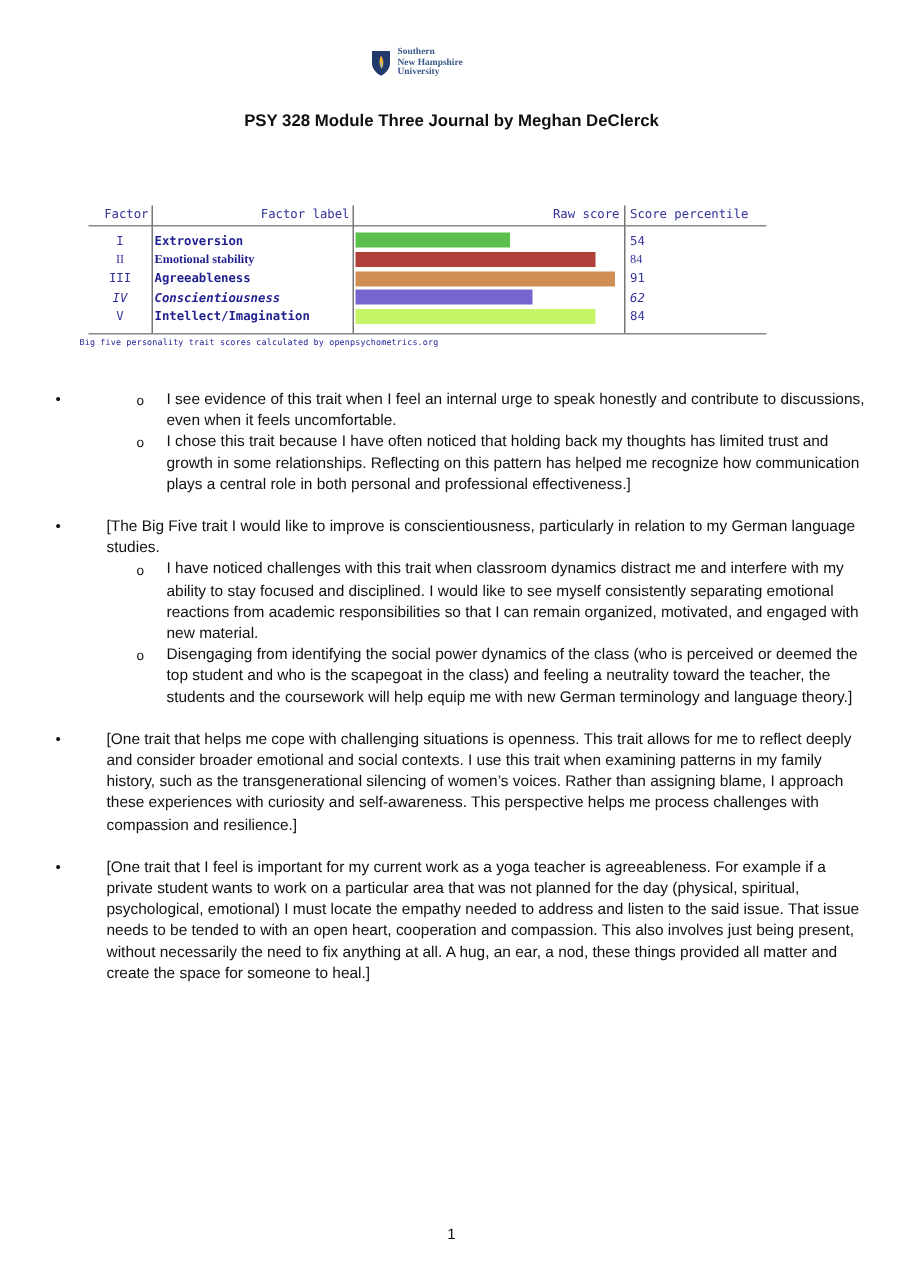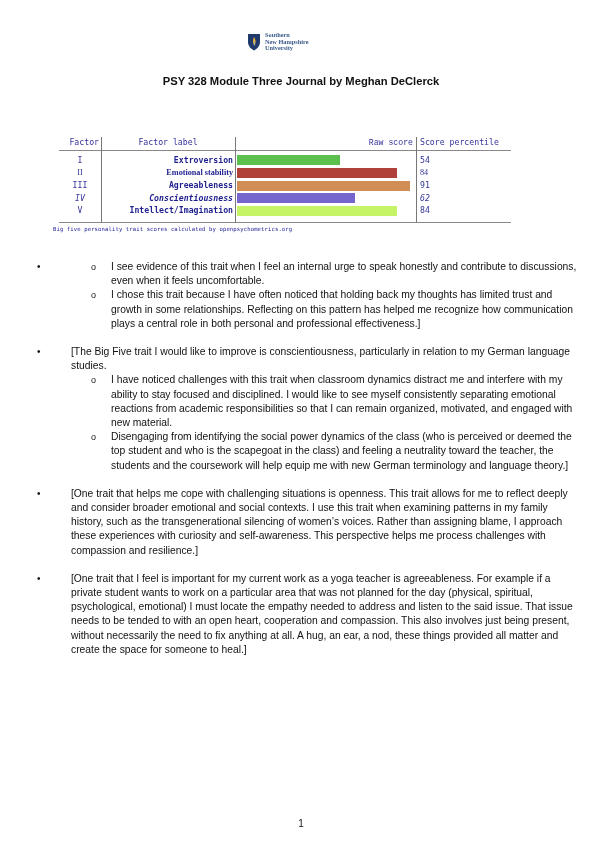--- a/index.html
+++ b/index.html
@@ -11,21 +11,21 @@
 
   .title { position: absolute; left: 0; width: 602px; top: 75px; text-align: center; font-size: 11.2px; font-weight: bold; color: #111; }
 
   
   .chart { position: absolute; left: 59px; top: 137px; width: 452px; font-family: "DejaVu Sans Mono", monospace; font-size: 8.2px; color: #22229a; }
   .chart .hdr { position: absolute; top: 0; height: 13px; line-height: 11px; color: #333399; }
   .chart .hline { position: absolute; left: 0; width: 452px; height: 1px; background: #888; }
   .chart .vline { position: absolute; width: 1px; background: #777; top: 0; height: 85px; }
   .chart .row { position: absolute; left: 0; width: 452px; height: 12.6px; }
   .chart .roman { position: absolute; left: 0; width: 42px; text-align: center; color: #333399; line-height: 12.6px; }
-  .chart .label { position: absolute; left: 44px; width: 130px; text-align: right; font-weight: bold; color: #1f1f8f; line-height: 12.6px; }
+  .chart .label { position: absolute; left: 44px; width: 130px; text-align: left; font-weight: bold; color: #1f1f8f; line-height: 12.6px; }
   .chart .bar { position: absolute; left: 178px; height: 10px; top: 1.4px; }
   .chart .pct { position: absolute; left: 361px; line-height: 12.6px; color: #333399; }
   .chart .caption { position: absolute; left: -6px; top: 89px; font-size: 5.6px; color: #22229a; white-space: nowrap; letter-spacing: 0.1px; }
 
   
   .content { position: absolute; left: 0; top: 260px; width: 602px; font-size: 10.3px; line-height: 14.2px; color: #111; }
   .bullet { position: relative; padding-left: 71px; padding-right: 20px; margin-bottom: 14px; }
   .bullet .dot { position: absolute; left: 37px; top: 0; font-size: 10px; }
   .sub { position: relative; padding-left: 40px; }
   .sub .circ { position: absolute; left: 20px; top: 0; font-size: 9px; }
@@ -45,22 +45,22 @@
     <div>Southern</div>
     <div>New Hampshire</div>
     <div>University</div>
   </div>
 </div>
 
 <div class="title">PSY 328 Module Three Journal by Meghan DeClerck</div>
 
 <div class="chart" id="chart">
   <div class="hdr" style="left:0;width:40px;text-align:right;">Factor</div>
-  <div class="hdr" style="left:44px;width:130px;text-align:center;">Factor label</div>
-  <div class="hdr" style="left:178px;width:176px;text-align:right;font-family:Liberation Mono, monospace;">Raw score</div>
+  <div class="hdr" style="left:44px;width:130px;text-align:right;">Factor label</div>
+  <div class="hdr" style="left:178px;width:176px;text-align:right;">Raw score</div>
   <div class="hdr" style="left:361px;width:95px;">Score percentile</div>
 
   <div class="hline" style="top:13px;"></div>
   <div class="hline" style="top:85px;"></div>
   <div class="vline" style="left:42px;"></div>
   <div class="vline" style="left:176px;"></div>
   <div class="vline" style="left:357px;"></div>
 
   <div id="chart-rows">
       <div class="row" style="top: 17px;">

